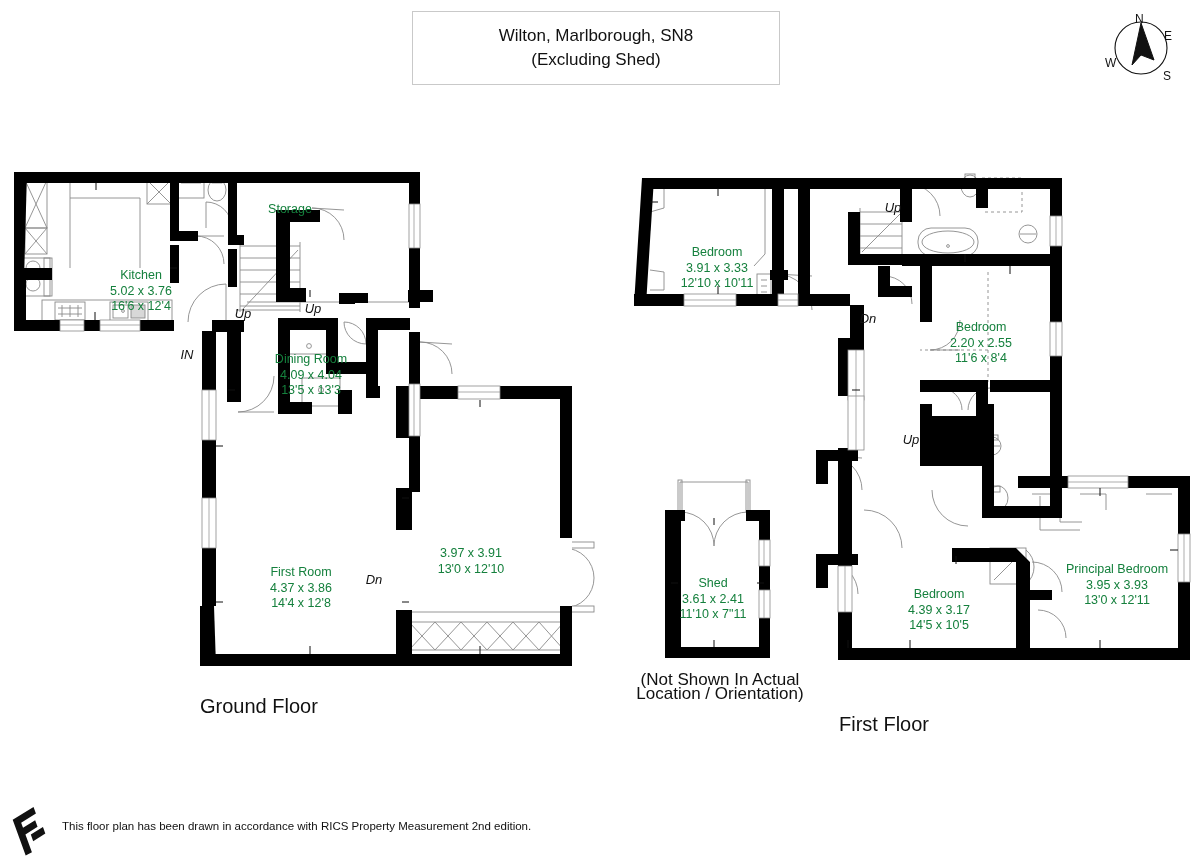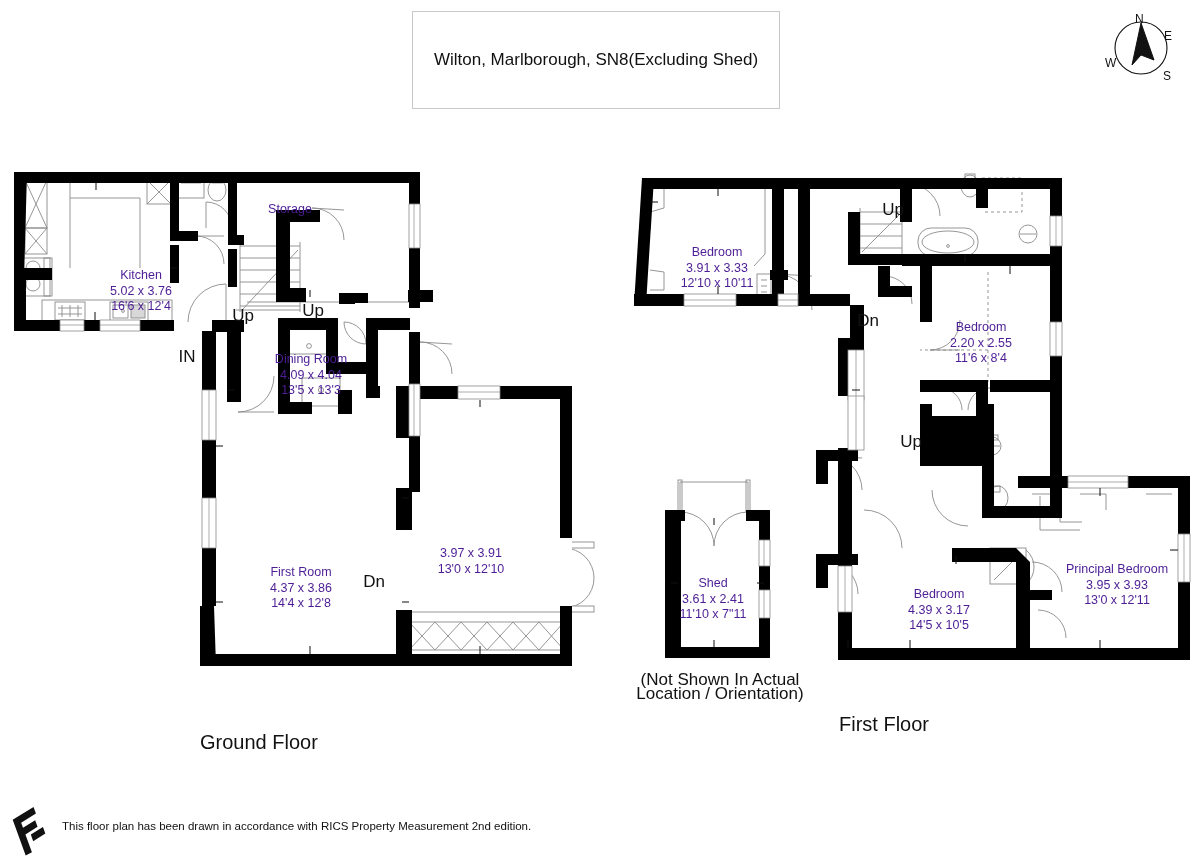--- a/index.html
+++ b/index.html
@@ -22,25 +22,25 @@
     width: 1200px;
     height: 863px;
   }
 
   
   .title-box {
     position: absolute;
     left: 412px;
     top: 11px;
     width: 368px;
-    height: 98px;
+    height: 74px;
     border: 1px solid #c9c9c9;
     box-sizing: border-box;
     display: flex;
-    flex-direction: row;
+    flex-direction: column;
     align-items: center;
     justify-content: center;
     background: #fff;
   }
   .title-line {
     font-size: 17px;
     line-height: 24px;
     color: #111;
     white-space: nowrap;
   }
@@ -54,54 +54,55 @@
     height: 80px;
   }
 
   
   .floor-label {
     position: absolute;
     font-size: 20px;
     color: #111;
     white-space: nowrap;
   }
-  #ground-floor-label { left: 200px; top: 695px; margin-top: 36px; }
+  #ground-floor-label { left: 200px; top: 695px; }
   #first-floor-label  { left: 839px; top: 695px; margin-top: 18px; }
 
   
   .room-label {
     position: absolute;
     text-align: center;
     font-size: 12.5px;
     line-height: 15.5px;
-    color: #4c1d95;
+    color: #15803d;
     white-space: nowrap;
     transform: translateX(-50%);
     pointer-events: none;
   }
   .room-label .rl-name { display: block; }
   .room-label .rl-m    { display: block; }
   .room-label .rl-ft   { display: block; }
 
   .small-note {
     position: absolute;
     text-align: center;
     font-size: 17px;
     line-height: 14px;
     color: #111;
     transform: translateX(-50%);
     white-space: nowrap;
   }
 
   .stair-tag {
     position: absolute;
-    font-size: 17px;
+    font-size: 13px;
     color: #111;
     white-space: nowrap;
     transform: translateX(-50%);
+    font-style: italic;
   }
 
   
   .footer {
     position: absolute;
     left: 62px;
     top: 816px;
     width: 760px;
   }
   .footer-line {

